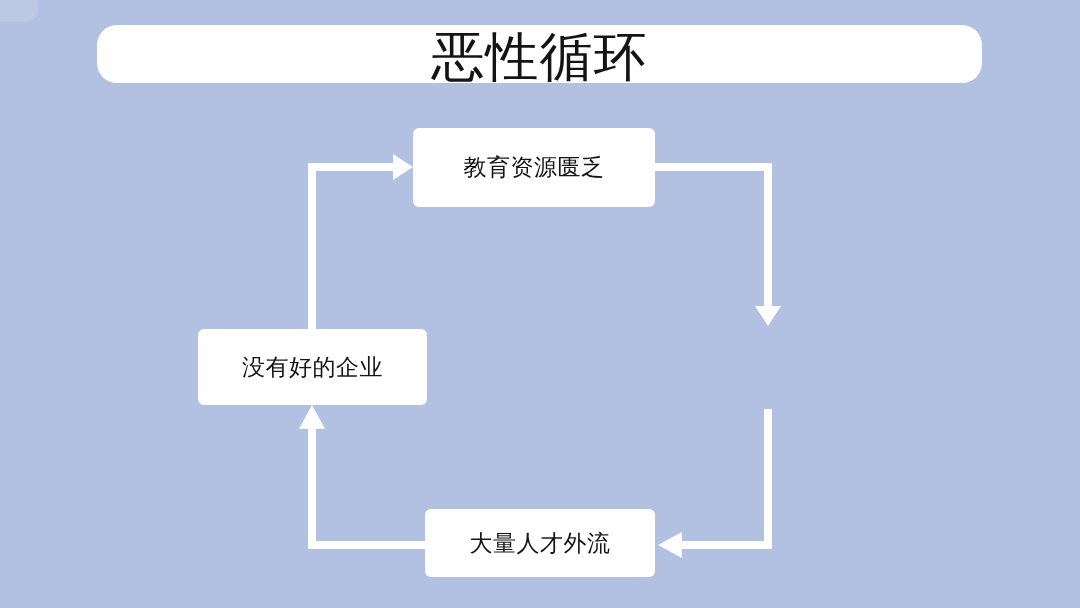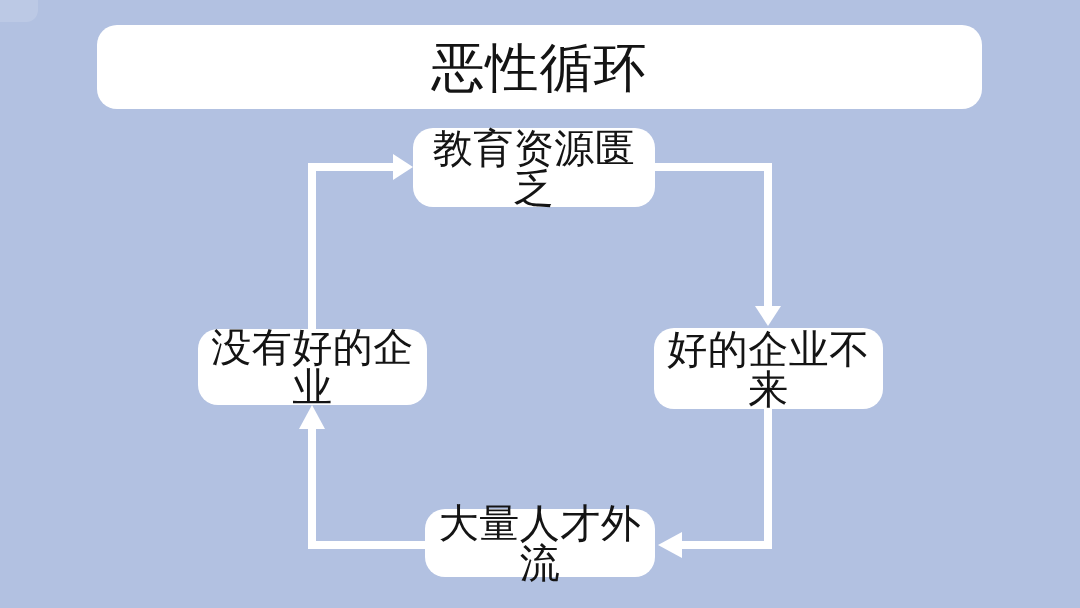--- a/index.html
+++ b/index.html
@@ -33,28 +33,29 @@
     background: var(--box-fill, #ffffff);
     color: var(--text, #141414);
     display: flex;
     align-items: center;
     justify-content: center;
     text-align: center;
     line-height: 1;
   }
   .title-box {
     left: 97px; top: 25px;
-    width: 885px; height: 84px;
+    width: 885px; height: 58px;
     border-radius: 20px;
     font-size: 53px;
     letter-spacing: 1px;
+    align-items: flex-end;
   }
   .node {
-    border-radius: 20px;
-    font-size: 40px;
+    border-radius: 6px;
+    font-size: 23px;
     letter-spacing: 0.5px;
   }
   .node-top    { left: 413px; top: 128px; width: 242px; height: 79px; }
   .node-right  { left: 654px; top: 328px; width: 229px; height: 81px; }
   .node-bottom { left: 425px; top: 509px; width: 230px; height: 68px; }
   .node-left   { left: 198px; top: 329px; width: 229px; height: 76px; }
   svg.arrows {
     position: absolute;
     left: 0; top: 0;
     width: 1080px; height: 608px;
@@ -100,23 +101,20 @@
   </svg>
 
   <div class="box title-box">
     <span>恶性循环</span>
   </div>
 
   <div class="box node node-top">
     <span>教育资源匮乏</span>
   </div>
 
-  <div class="box node node-right">
-    <span>好的企业不来</span>
-  </div>
 
   <div class="box node node-bottom">
     <span>大量人才外流</span>
   </div>
 
   <div class="box node node-left">
     <span>没有好的企业</span>
   </div>
 
 </div>

